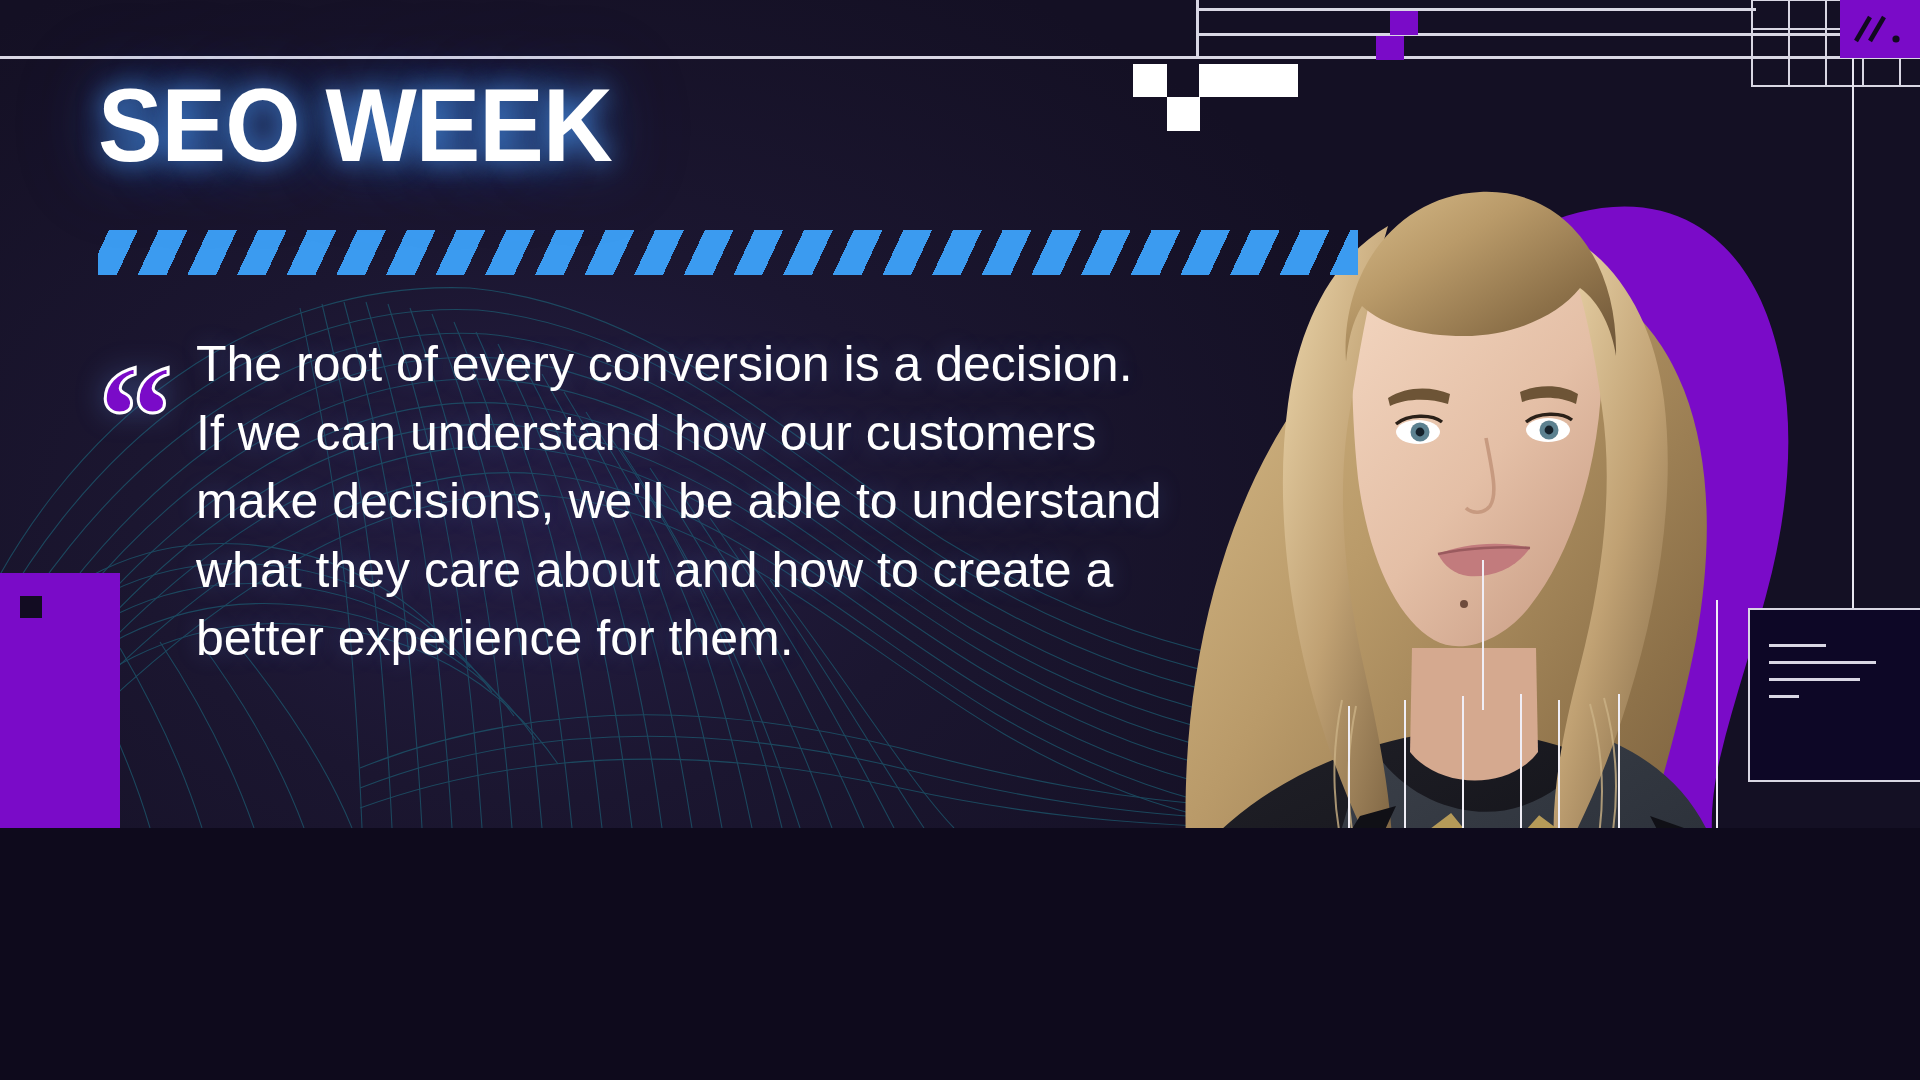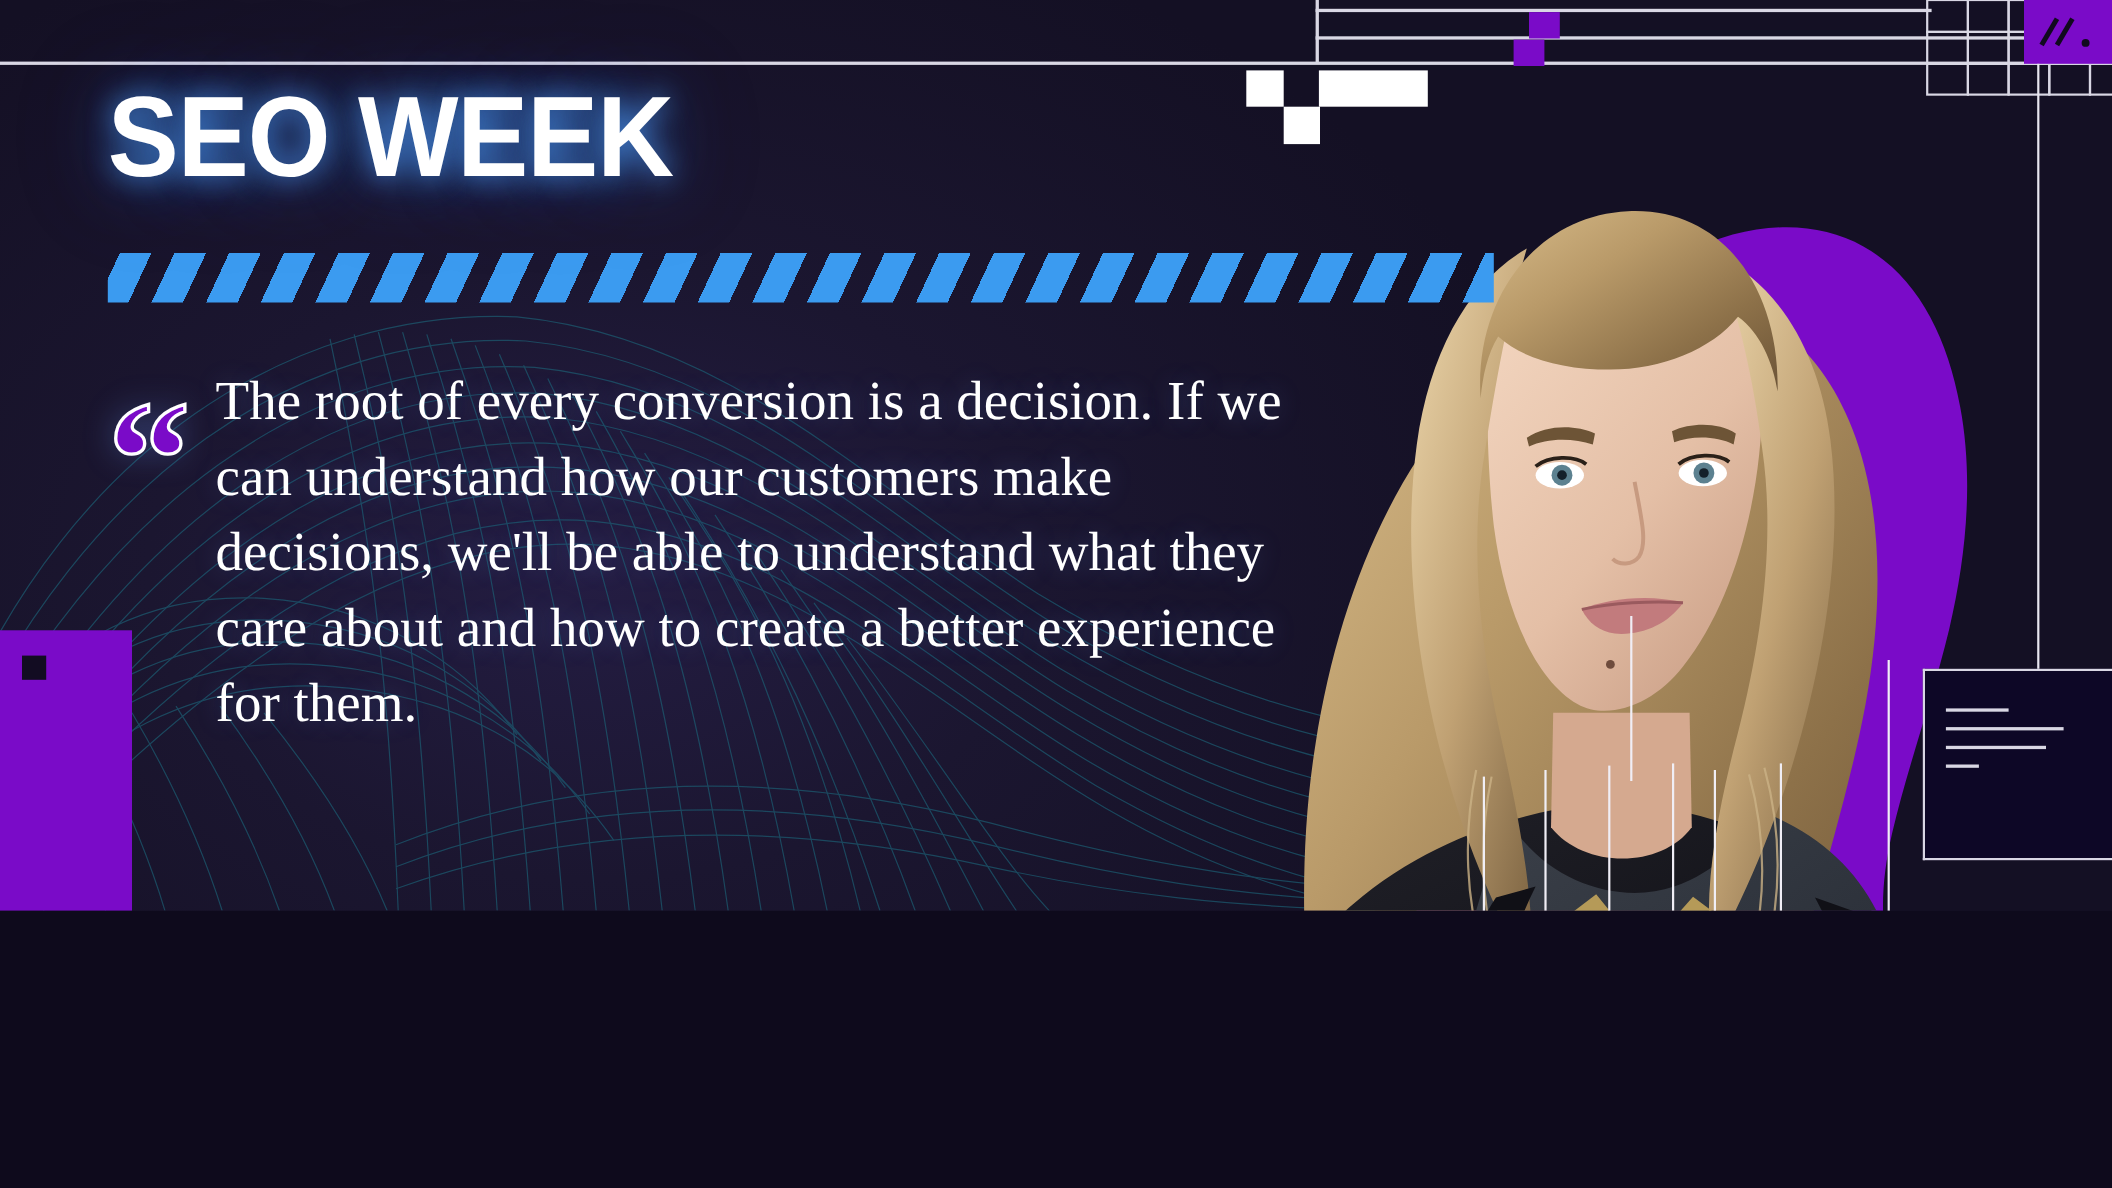--- a/index.html
+++ b/index.html
@@ -134,21 +134,21 @@
     font-size: 150px;
     line-height: 1;
     color: #7a0bc8;
     -webkit-text-stroke: 3px #ffffff;
     text-shadow: 0 0 30px rgba(100,140,230,.45);
     user-select: none;
   }
   .quote-text {
     margin: 0;
     padding-left: 98px;
-    font-family: Liberation Serif, serif;
+    font-family: Liberation Sans, sans-serif;
     font-weight: 400;
     font-size: 50px;
     line-height: 1.37;
     color: #ffffff;
     text-shadow: 0 0 22px rgba(90,130,220,.30);
   }
 
   
   .purple-tall {
     position: absolute;

